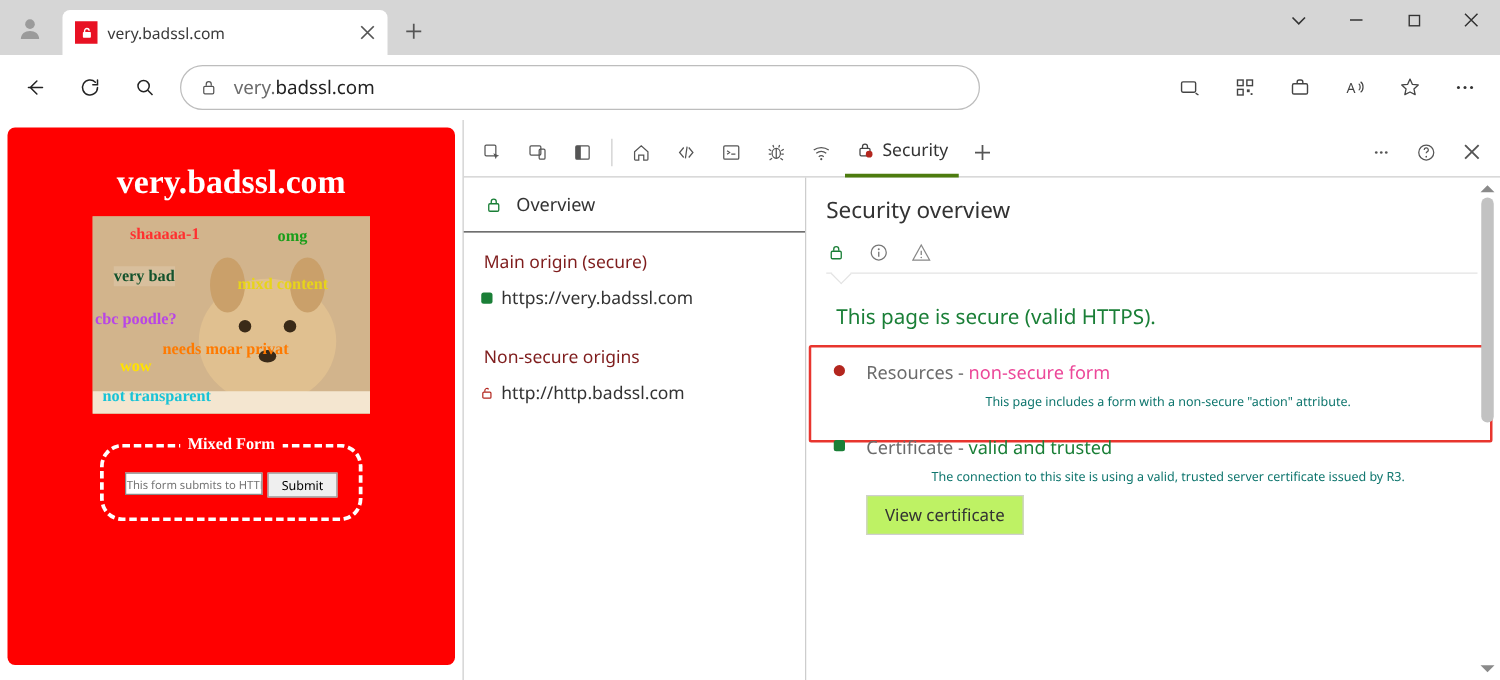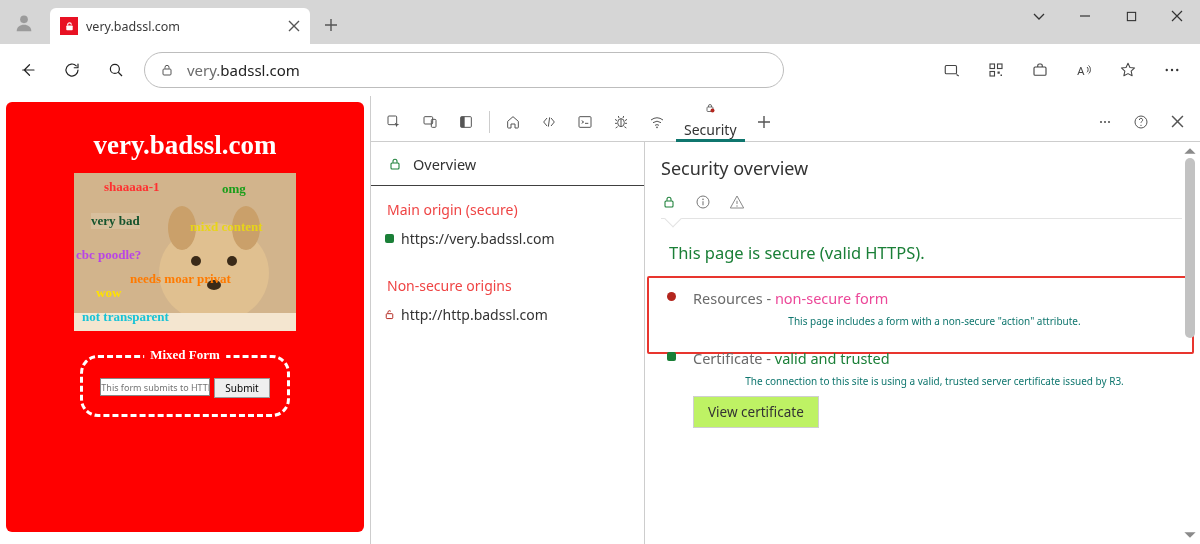--- a/index.html
+++ b/index.html
@@ -38,28 +38,28 @@
 .mixed-form-label { position:absolute; top:-11px; left:50%; transform:translateX(-50%); background:#f00; padding:0 6px; font-family:"Comic Sans MS",cursive; font-size:13px; font-weight:bold; color:#fff; }
 .mf-row { display:flex; gap:4px; justify-content:center; }
 .mf-input { width:110px; height:18px; font-size:9px; text-align:center; border:1px solid #888; background:#fff; }
 .mf-submit { font-size:10px; padding:2px 10px; background:#efefef; border:1px solid #9a9a9a; }
 
 
 .devtools { flex:1; display:flex; flex-direction:column; border-left:1px solid #cdcdcd; }
 .dt-tabbar { height:40px; border-bottom:1px solid #cdcdcd; display:flex; align-items:center; padding:0 6px; gap:2px; margin-top:6px; }
 .dt-icon { width:34px; height:34px; display:flex; align-items:center; justify-content:center; }
 .dt-sep { width:1px; height:22px; background:#cdcdcd; margin:0 4px; }
-.dt-tab-sec { display:flex; align-items:center; gap:6px; padding:0 8px; height:40px; border-bottom:3px solid #0f766e;flex-direction:column; }
+.dt-tab-sec { display:flex; align-items:center; gap:6px; padding:0 8px; height:40px; border-bottom:3px solid #4d7c0f; }
 .dt-tab-sec span { font-size:14px; color:#333; }
 .dt-right { margin-left:auto; display:flex; align-items:center; gap:2px; }
 
 .dt-body { flex:1; display:flex; }
 .dt-left { width:274px; border-right:1px solid #cdcdcd; }
 .dt-ov { height:44px; border-bottom:1px solid #404040; display:flex; align-items:center; padding:0 16px; gap:10px; font-size:14.5px; color:#333; }
-.dt-sec { padding:14px 16px 4px; font-size:14px; color:#ef4444; }
+.dt-sec { padding:14px 16px 4px; font-size:14px; color:#7f1d1d; }
 .dt-origin { padding:6px 16px 6px 30px; font-size:14px; color:#333; position:relative; }
 .dot-green { position:absolute; left:14px; top:11px; width:9px; height:9px; border-radius:2px; background:#1a7f37; }
 
 .dt-right-pane { flex:1; position:relative; padding:14px 18px 0 16px; }
 .sov-title { font-size:18px; color:#333; margin-bottom:12px; }
 .sov-icons { display:flex; gap:18px; padding:2px 0 8px; border-bottom:1px solid #e3e3e3; position:relative; }
 .sov-caret { position:absolute; left:6px; bottom:-7px; width:12px; height:12px; background:#fff; border-left:1px solid #e3e3e3; border-bottom:1px solid #e3e3e3; transform:rotate(-45deg); }
 .sov-secure { color:#1a7f37; font-size:16.5px; margin:22px 0 18px 8px; }
 .sov-item { position:relative; padding:6px 6px 12px 32px; }
 .sov-dot { position:absolute; left:6px; top:10px; width:9px; height:9px; border-radius:50%; }

